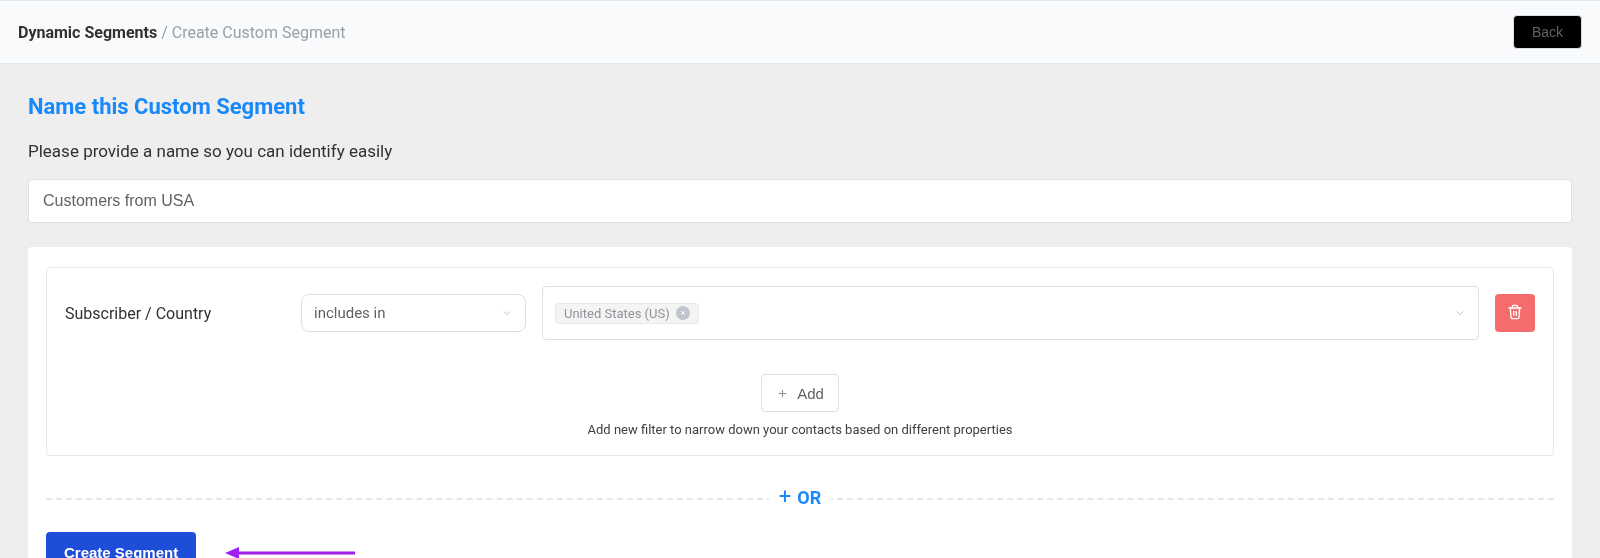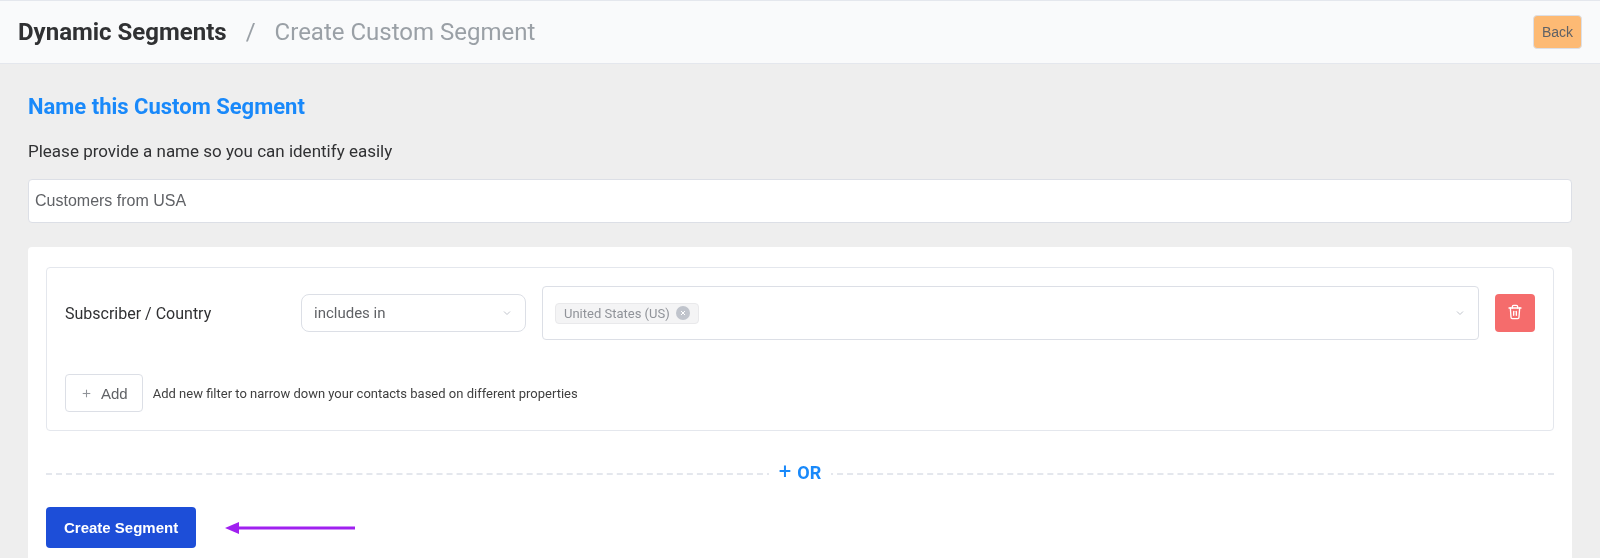--- a/index.html
+++ b/index.html
@@ -18,60 +18,60 @@
       border-top: 1px solid #e4e7ed;
       border-bottom: 1px solid #e4e7ed;
       padding: 14px 18px;
       display: flex;
       align-items: center;
       justify-content: space-between;
     }
     .breadcrumb {
       display: flex;
       align-items: center;
-      gap: 19px;
-      font-size: 24px;
+      gap: 4px;
+      font-size: 16px;
     }
     .breadcrumb .root {
       font-weight: 700;
       color: #303133;
     }
     .breadcrumb .sep {
       color: #9aa0a6;
     }
     .breadcrumb .current {
       color: #9aa0a6;
       font-weight: 400;
     }
     .back-btn {
-      background: #fdba74;
+      background: #000000;
       border: 1px solid #dcdfe6;
       color: #606266;
-      padding: 8px 8px;
+      padding: 8px 18px;
       border-radius: 4px;
       font-size: 14px;
       cursor: pointer;
     }
     .main {
       padding: 30px 28px;
     }
     .section-title {
       color: #1989fa;
       font-size: 22px;
       font-weight: 700;
       margin-bottom: 22px;
     }
     .section-sub {
       color: #303133;
       font-size: 17px;
       margin-bottom: 18px;
     }
     .name-input {
       width: 100%;
-      padding: 12px 6px;
+      padding: 12px 14px;
       font-size: 16px;
       border: 1px solid #dcdfe6;
       border-radius: 4px;
       background: #fff;
       color: #606266;
       outline: none;
     }
     .card {
       background: #fff;
       border-radius: 4px;
@@ -155,20 +155,21 @@
       align-items: center;
       justify-content: center;
       cursor: pointer;
       color: #fff;
     }
     .add-row {
       display: flex;
       align-items: center;
       gap: 10px;
       margin-top: 34px;
+      flex-direction: column;
     }
     .add-btn {
       height: 38px;
       border: 1px solid #dcdfe6;
       background: #fff;
       border-radius: 4px;
       padding: 0 14px;
       display: inline-flex;
       align-items: center;
       gap: 8px;

